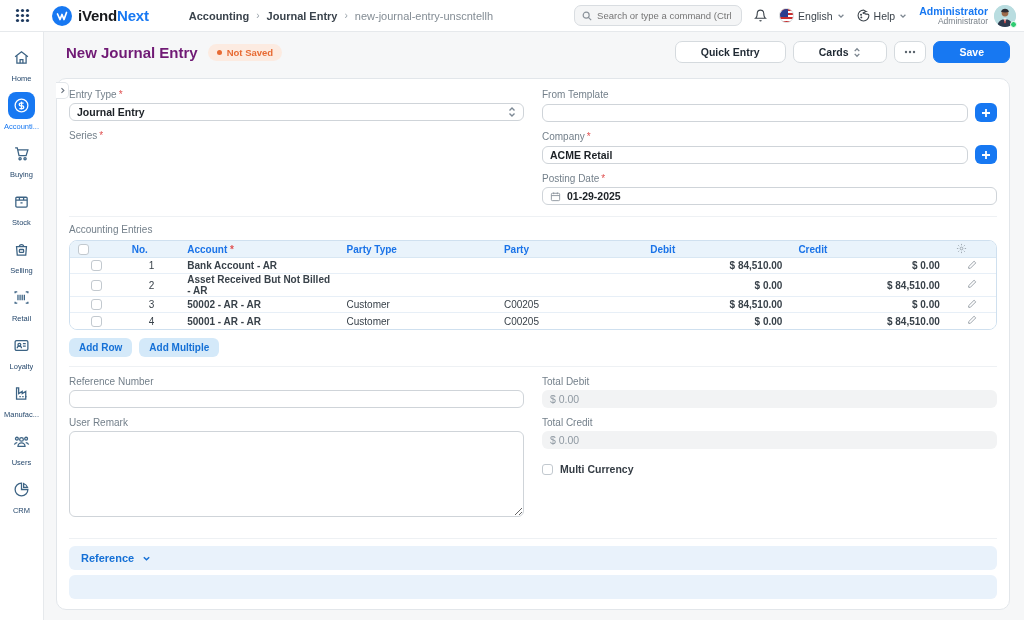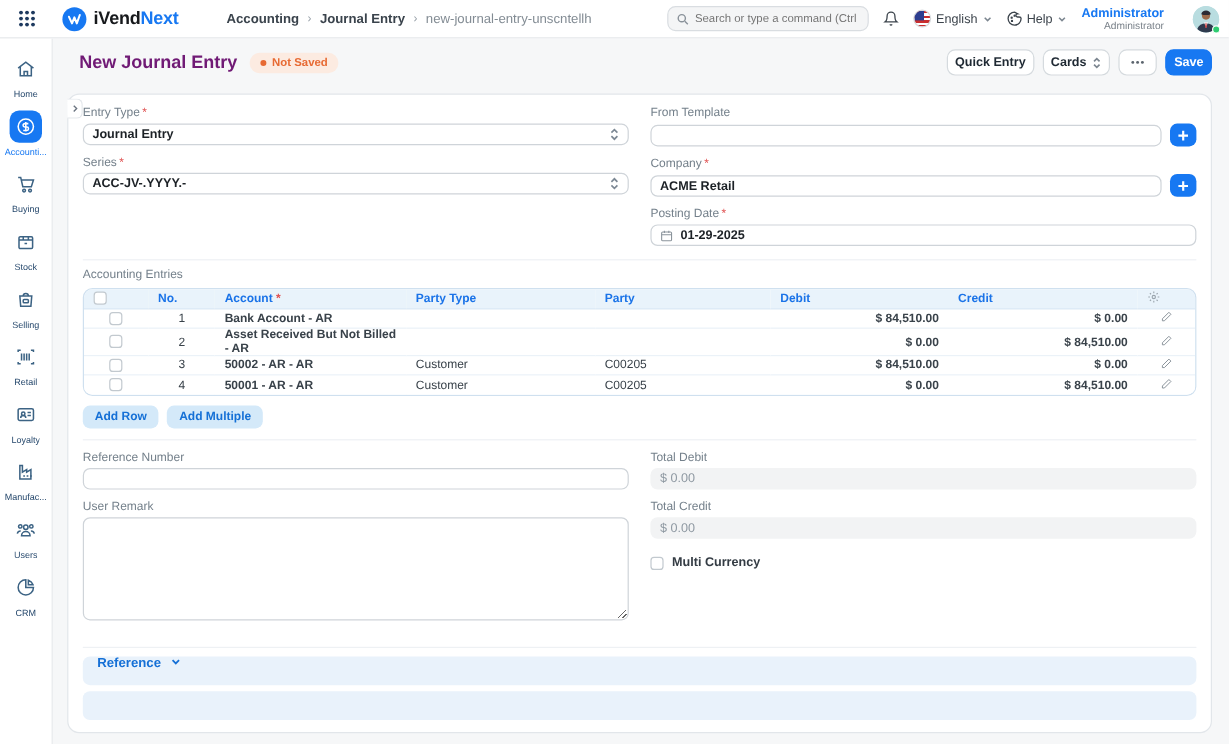--- a/index.html
+++ b/index.html
@@ -17,21 +17,21 @@
   .crumb.last { color:#838c94; font-weight:400; }
   .crumb-sep { color:#9aa3ab; font-size:10px; }
   .topbar-right { margin-left:auto; display:flex; align-items:center; gap:12px; padding-right:8px; }
   .searchbox { width:168px; height:21px; background:#f4f5f6; border:1px solid #d9dde1; border-radius:7px; display:flex; align-items:center; padding:0 7px; gap:5px; color:#8a929a; }
   .searchbox input { border:0; outline:0; background:transparent; font-size:9.5px; color:#6f7880; width:100%; font-family:"Liberation Sans",sans-serif; }
   .tb-icon { color:#3c444c; display:flex; align-items:center; cursor:pointer; }
   .tb-item { display:flex; align-items:center; gap:4px; font-size:10.5px; color:#3c444c; font-weight:400; cursor:pointer; }
   .flag { width:15px; height:15px; border-radius:50%; overflow:hidden; position:relative;
           background:repeating-linear-gradient(#c92e2e 0 2px,#fff 2px 4px); border:.5px solid #d6d9dc; }
   .flag::before { content:""; position:absolute; left:0; top:0; width:8px; height:8px; background:#2c3e8f; }
-  .userblock { display:flex; align-items:center; gap:24px; cursor:pointer; }
+  .userblock { display:flex; align-items:center; gap:6px; cursor:pointer; }
   .usertext { text-align:right; line-height:1.15; }
   .username { color:#1778f2; font-size:10.5px; font-weight:700; }
   .userrole { color:#7a828a; font-size:8.5px; }
   .avatar { width:22px; height:22px; border-radius:50%; background:#b9dde0; position:relative; display:flex; align-items:flex-end; justify-content:center; overflow:visible; }
   .avatar svg { border-radius:50%; }
   .avatar .dot { position:absolute; right:-1px; bottom:-1px; width:7px; height:7px; background:#2ecc71; border:1.5px solid #fff; border-radius:50%; }
 
   
   .sidebar { position:fixed; top:32px; left:0; width:44px; height:588px; background:#fff; border-right:1px solid #e6e9ec; display:flex; flex-direction:column; align-items:center; padding-top:12px; gap:9px; z-index:20; }
   .side-item { display:flex; flex-direction:column; align-items:center; gap:3px; width:44px; cursor:pointer; }
@@ -40,21 +40,21 @@
   .side-label { font-size:7.5px; color:#27496d; font-weight:400; max-width:42px; white-space:nowrap; overflow:hidden; text-overflow:ellipsis; }
   .side-item.active .side-label { color:#1778f2; }
 
   
   .main { position:fixed; left:44px; top:32px; width:980px; height:588px; overflow:hidden; }
   .titlerow { display:flex; align-items:center; height:40px; padding:0 14px 0 22px; }
   .pagetitle { font-size:15px; font-weight:700; color:#701a75; }
   .badge { margin-left:10px; display:flex; align-items:center; gap:5px; background:#fcebe1; color:#e76a33; font-size:9.5px; font-weight:600; border-radius:10px; padding:3px 9px; }
   .badge .bdot { width:5px; height:5px; border-radius:50%; background:#e76a33; }
   .titlebtns { margin-left:auto; display:flex; align-items:center; gap:7px; }
-  .btn { height:22px; display:inline-flex; align-items:center; gap:5px; padding:0 6px; background:#fff; border:1px solid #d5dade; border-radius:7px; font-size:10.5px; font-weight:600; color:#1f2933; cursor:pointer; }
+  .btn { height:22px; display:inline-flex; align-items:center; gap:5px; padding:0 25px; background:#fff; border:1px solid #d5dade; border-radius:7px; font-size:10.5px; font-weight:600; color:#1f2933; cursor:pointer; }
   .btn.icon-only { padding:0 9px; }
   .btn.primary { background:#1778f2; border-color:#1778f2; color:#fff; }
 
   
   .card { position:relative; margin:6px 14px 0 12px; background:#fff; border:1px solid #e2e6ea; border-radius:10px; padding:10px 12px 10px 12px; }
   .expand-tab { position:absolute; left:-1px; top:3px; width:13px; height:17px; background:#fff; border:1px solid #e2e6ea; border-left:0; border-radius:0 5px 5px 0; display:flex; align-items:center; justify-content:center; color:#6b7480; cursor:pointer; }
 
   .formgrid { display:grid; grid-template-columns:1fr 1fr; column-gap:18px; }
   .fld { margin-bottom:9px; }
   .lbl { font-size:10px; color:#74808b; margin-bottom:3px; display:flex; gap:2px; }
@@ -81,21 +81,21 @@
   .cb { appearance:none; -webkit-appearance:none; width:11px; height:11px; border:1px solid #c2c9cf; border-radius:3px; background:#fff; vertical-align:middle; cursor:pointer; }
   .rowicon { color:#8a939b; display:inline-flex; }
   .gridbtns { display:flex; gap:7px; margin:8px 0 9px 0; }
   .softbtn { height:19px; padding:0 10px; background:#d4e9f9; color:#1570d6; border:0; border-radius:6px; font-size:10px; font-weight:700; cursor:pointer; }
 
   .details { border-top:1px solid #eef1f4; padding-top:9px; display:grid; grid-template-columns:1fr 1fr; column-gap:18px; }
   textarea.remark { width:100%; height:86px; border:1px solid #cfd4d9; border-radius:6px; resize:vertical; font-family:"Liberation Sans",sans-serif; font-size:10.5px; padding:5px; color:#1c2126; outline:none; }
   .check-row { display:flex; align-items:center; gap:7px; margin-top:14px; font-size:10.5px; font-weight:600; color:#343c44; }
 
   .collapse-wrap { border-top:1px solid #eef1f4; margin-top:8px; padding-top:7px; display:flex; flex-direction:column; gap:5px; }
-  .collapse-bar { height:24px; background:#e9f2fb; border-radius:6px; display:flex; gap:8px; padding:0 12px; cursor:pointer; }
+  .collapse-bar { height:24px; background:#e9f2fb; border-radius:6px; display:flex; align-items:center; gap:8px; padding:0 12px; cursor:pointer; }
   .collapse-bar .clabel { color:#1570d6; font-size:11px; font-weight:700; }
   .collapse-bar .chev { color:#1570d6; display:flex; }
 </style>
 </head>
 <body>
 
 <div class="topbar">
   <div class="grid-btn">
     <svg width="15" height="15" viewBox="0 0 15 15">
         <g fill="currentColor">
@@ -338,28 +338,20 @@
                   <path d="M1.5 4.5 L4 2 L6.5 4.5 M1.5 7.5 L4 10 L6.5 7.5"></path>
                 </svg>
               </span>
           </div>
         </div>
         <div class="fld">
           <div class="lbl">
               <span>Series</span>
               <span class="req">*</span>
             </div>
-          <div class="ctl">
-            <span>ACC-JV-.YYYY.-</span>
-            <span class="caret-stack">
-                <svg width="8" height="12" viewBox="0 0 8 12" fill="none" stroke="currentColor" stroke-width="1.4">
-                  <path d="M1.5 4.5 L4 2 L6.5 4.5 M1.5 7.5 L4 10 L6.5 7.5"></path>
-                </svg>
-              </span>
-          </div>
         </div>
       </div>
       <div>
         <div class="fld">
           <div class="lbl">
               <span>From Template</span>
             </div>
           <div class="inputrow">
             <div class="ctl">
                 <input value="" style="">

